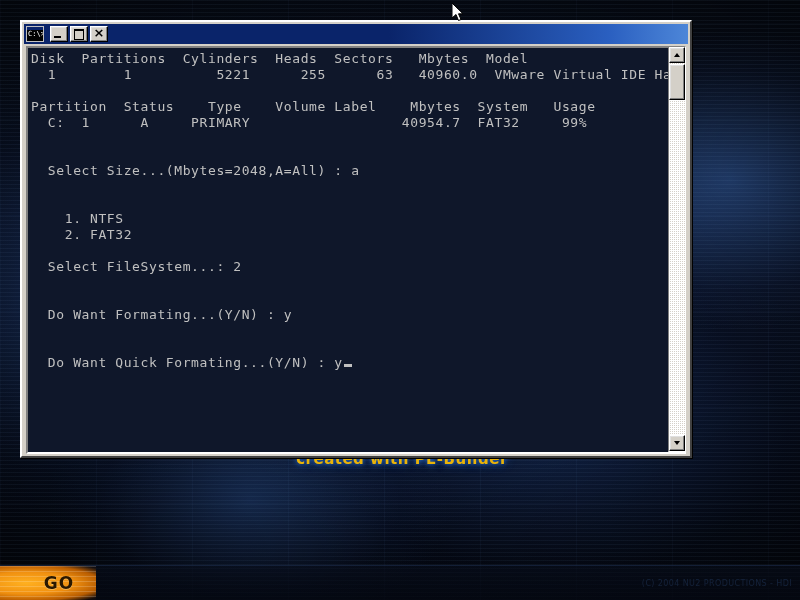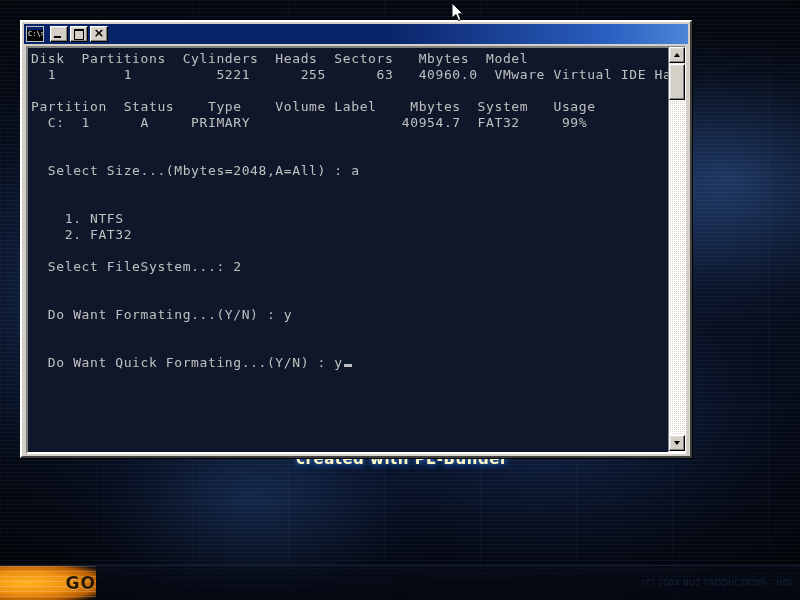--- a/index.html
+++ b/index.html
@@ -41,21 +41,21 @@
     position:absolute;inset:0;
     background:radial-gradient(ellipse 620px 430px at 400px 300px, rgba(0,0,0,0) 40%, rgba(0,0,0,.55) 100%);
   }
 
   
   #watermark{
     position:absolute;left:282px;top:450px;width:240px;height:20px;
     text-align:center;
     font-family:"DejaVu Sans",sans-serif;
     font-weight:bold;font-size:15px;letter-spacing:.5px;
-    color:#fef9c3;
+    color:#eab308;
     text-shadow:0 0 5px #2a6fd0,0 0 10px #1b4fa0,1px 1px 0 #0a1d3c;
     white-space:nowrap;
   }
   #copyright{
     position:absolute;right:8px;bottom:12px;
     font-family:"DejaVu Sans",sans-serif;
     font-size:8px;letter-spacing:.4px;
     color:#2d4a78;
     white-space:nowrap;
   }
@@ -163,21 +163,21 @@
   
   #taskbar{
     position:absolute;left:0;bottom:0;width:800px;height:34px;
     background:linear-gradient(180deg,rgba(8,14,28,.55) 0%, rgba(4,8,18,.75) 100%);
     border-top:1px solid rgba(90,140,220,.18);
   }
   #go-button{
     position:absolute;left:0;bottom:0;width:96px;height:34px;
     background:
       radial-gradient(ellipse 110px 26px at 26px 17px,#ffb020 0%,#f09010 42%,#b85c00 68%,rgba(60,25,0,.25) 85%,rgba(0,0,0,0) 100%);
-    display:flex;align-items:center;justify-content:flex-end;
+    display:flex;align-items:center;justify-content:center;
     cursor:default;
   }
   #go-button:after{
     content:"";position:absolute;inset:0;
     background:repeating-linear-gradient(180deg,rgba(255,255,255,.18) 0 1px,rgba(0,0,0,0) 1px 5px);
     pointer-events:none;
   }
   #go-label{
     position:relative;z-index:2;margin-left:22px;
     font-family:"DejaVu Sans",sans-serif;font-weight:bold;font-size:17px;

